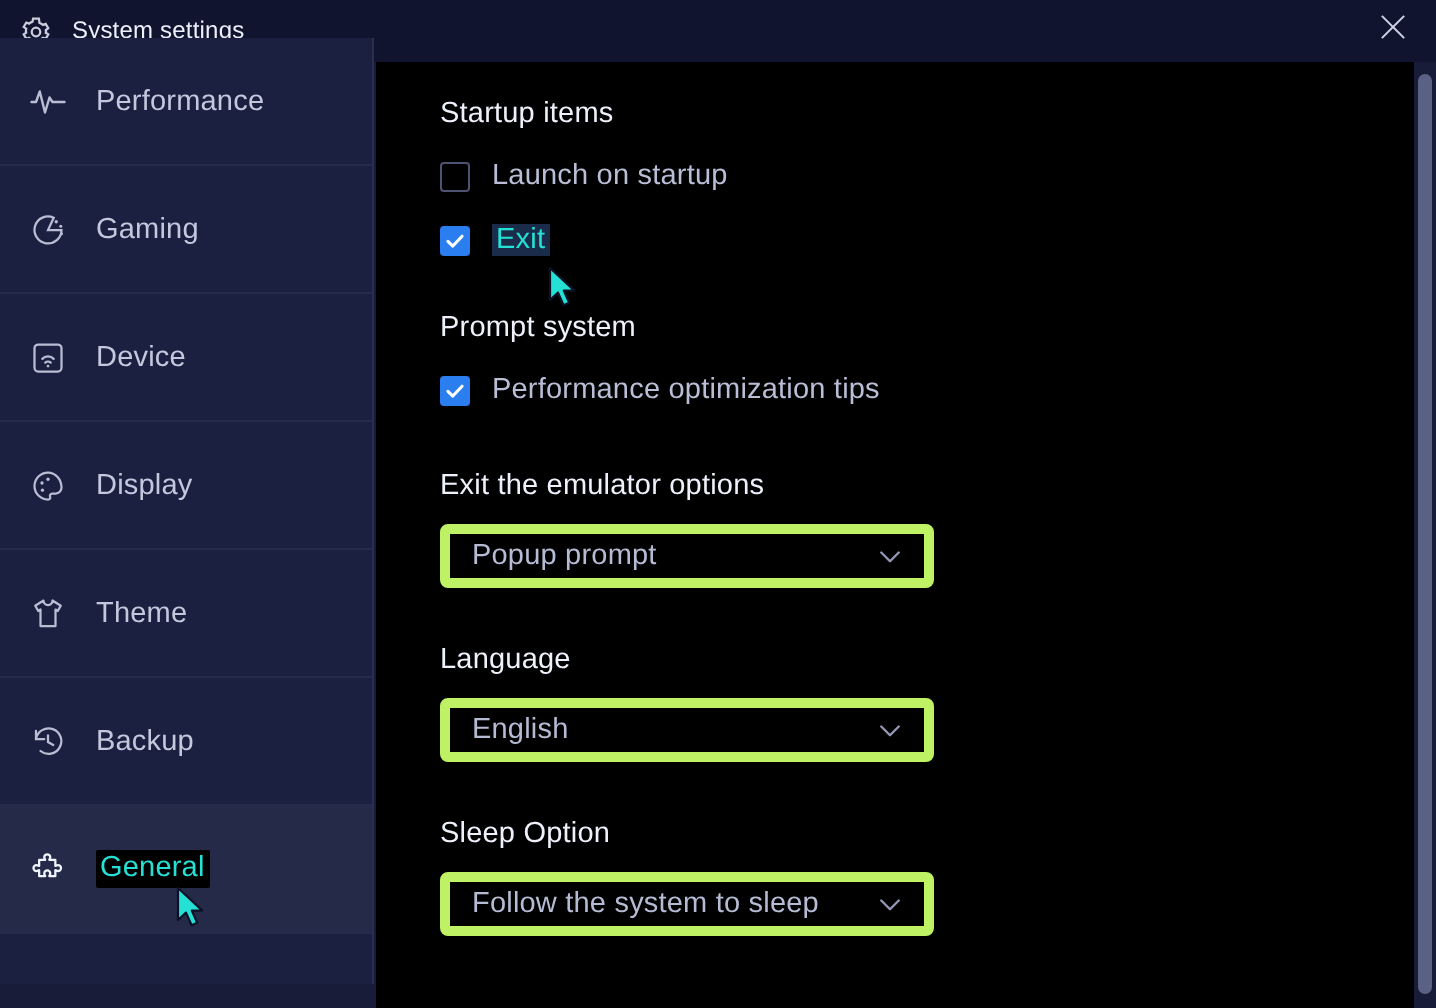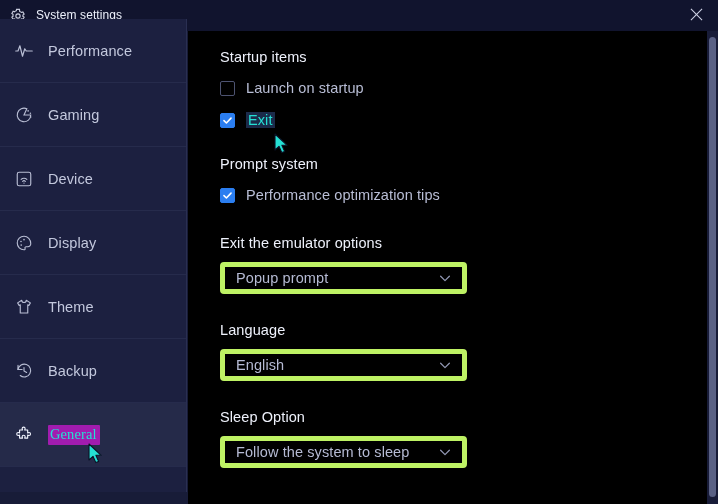--- a/index.html
+++ b/index.html
@@ -65,24 +65,23 @@
   }
   .side-item.active .side-icon { color: #f2f5ff; }
   .side-label {
     margin-left: 13px;
     font-size: 14.5px;
     color: #c3c8dd;
     letter-spacing: 0.1px;
   }
   .side-item.active .side-label {
     color: #25e0d4;
-    background: #a21caf;
+    background: #000000;
     padding: 1px 3px 2px 2px;
     border-radius: 1px;
-    font-family: Liberation Serif, serif;
   }
 
   
   .content {
     position: absolute; top: 31px; left: 188px;
     width: 530px; height: 473px;
     background: #000000;
     overflow: hidden;
   }
   .content-inner { position: relative; padding: 18px 0 0 32px; }

